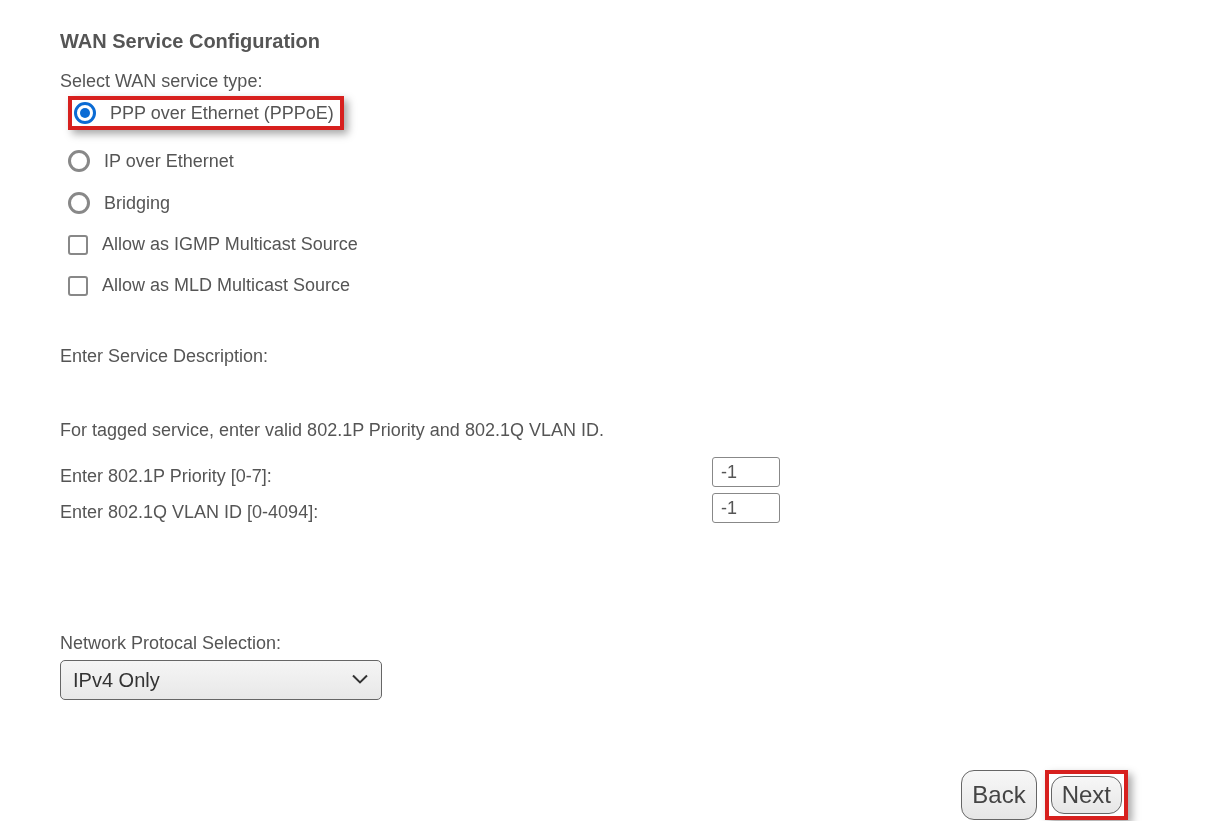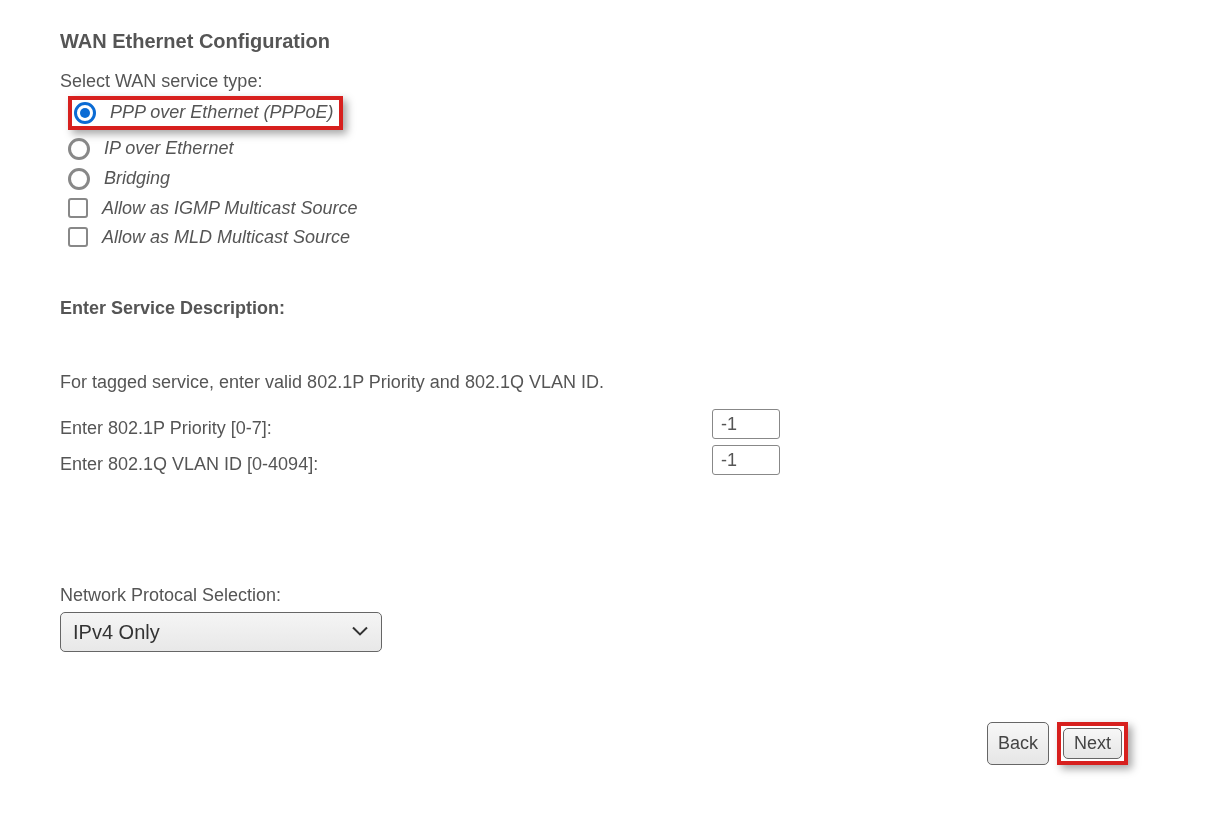--- a/index.html
+++ b/index.html
@@ -22,23 +22,22 @@
       margin-bottom: 18px;
     }
     .section-label {
       margin-bottom: 6px;
     }
     .radio-group, .check-group {
       margin-left: 8px;
     }
     .radio-row, .check-row {
       display: flex;
-      align-items: flex-start;
-      margin-bottom: 8px;
-      font-style: italic;
+      align-items: flex-end;
+      margin-bottom: 20px;
     }
     .radio-row.highlighted {
       border: 4px solid #d7201e;
       padding: 2px 6px 2px 2px;
       display: inline-flex;
       box-shadow: 4px 4px 8px rgba(0,0,0,0.35);
       margin-top: -2px;
     }
     .radio-outer {
       width: 22px;
@@ -75,21 +74,20 @@
     .option-label {
       color: #555;
     }
     .row-inline {
       display: flex;
       align-items: center;
       margin-top: 50px;
     }
     .row-inline .lbl {
       margin-right: 20px;
-      font-weight: bold;
     }
     .text-input, .num-input {
       border: 1px solid #888;
       border-radius: 3px;
       height: 30px;
       padding: 2px 8px;
       font-size: 18px;
       color: #555;
       font-family: inherit;
     }
@@ -142,41 +140,41 @@
     .caret-svg { width: 16px; height: 10px; }
     .button-row {
       display: flex;
       justify-content: flex-end;
       margin-top: 70px;
       padding-right: 20px;
       gap: 8px;
     }
     .btn {
       border: 1px solid #666;
-      border-radius: 5px;
+      border-radius: 13px;
       background: linear-gradient(#f7f7f7, #e6e6e6);
       color: #444;
-      font-size: 18px;
+      font-size: 24px;
       padding: 4px 10px;
       cursor: pointer;
       font-family: inherit;
     }
     .btn-highlight-wrap {
       border: 4px solid #d7201e;
       padding: 2px;
       display: inline-flex;
       box-shadow: 4px 4px 8px rgba(0,0,0,0.35);
     }
   </style>
 </head>
 <body>
 
 <div class="page">
 
-  <div class="title">WAN Ethernet Configuration</div>
+  <div class="title">WAN Service Configuration</div>
 
   <div class="section-label">Select WAN service type:</div>
 
   <div class="radio-group">
 
     <div>
       <div class="radio-row highlighted">
         <span class="radio-outer selected">
             <span class="radio-inner"></span>
           </span>

